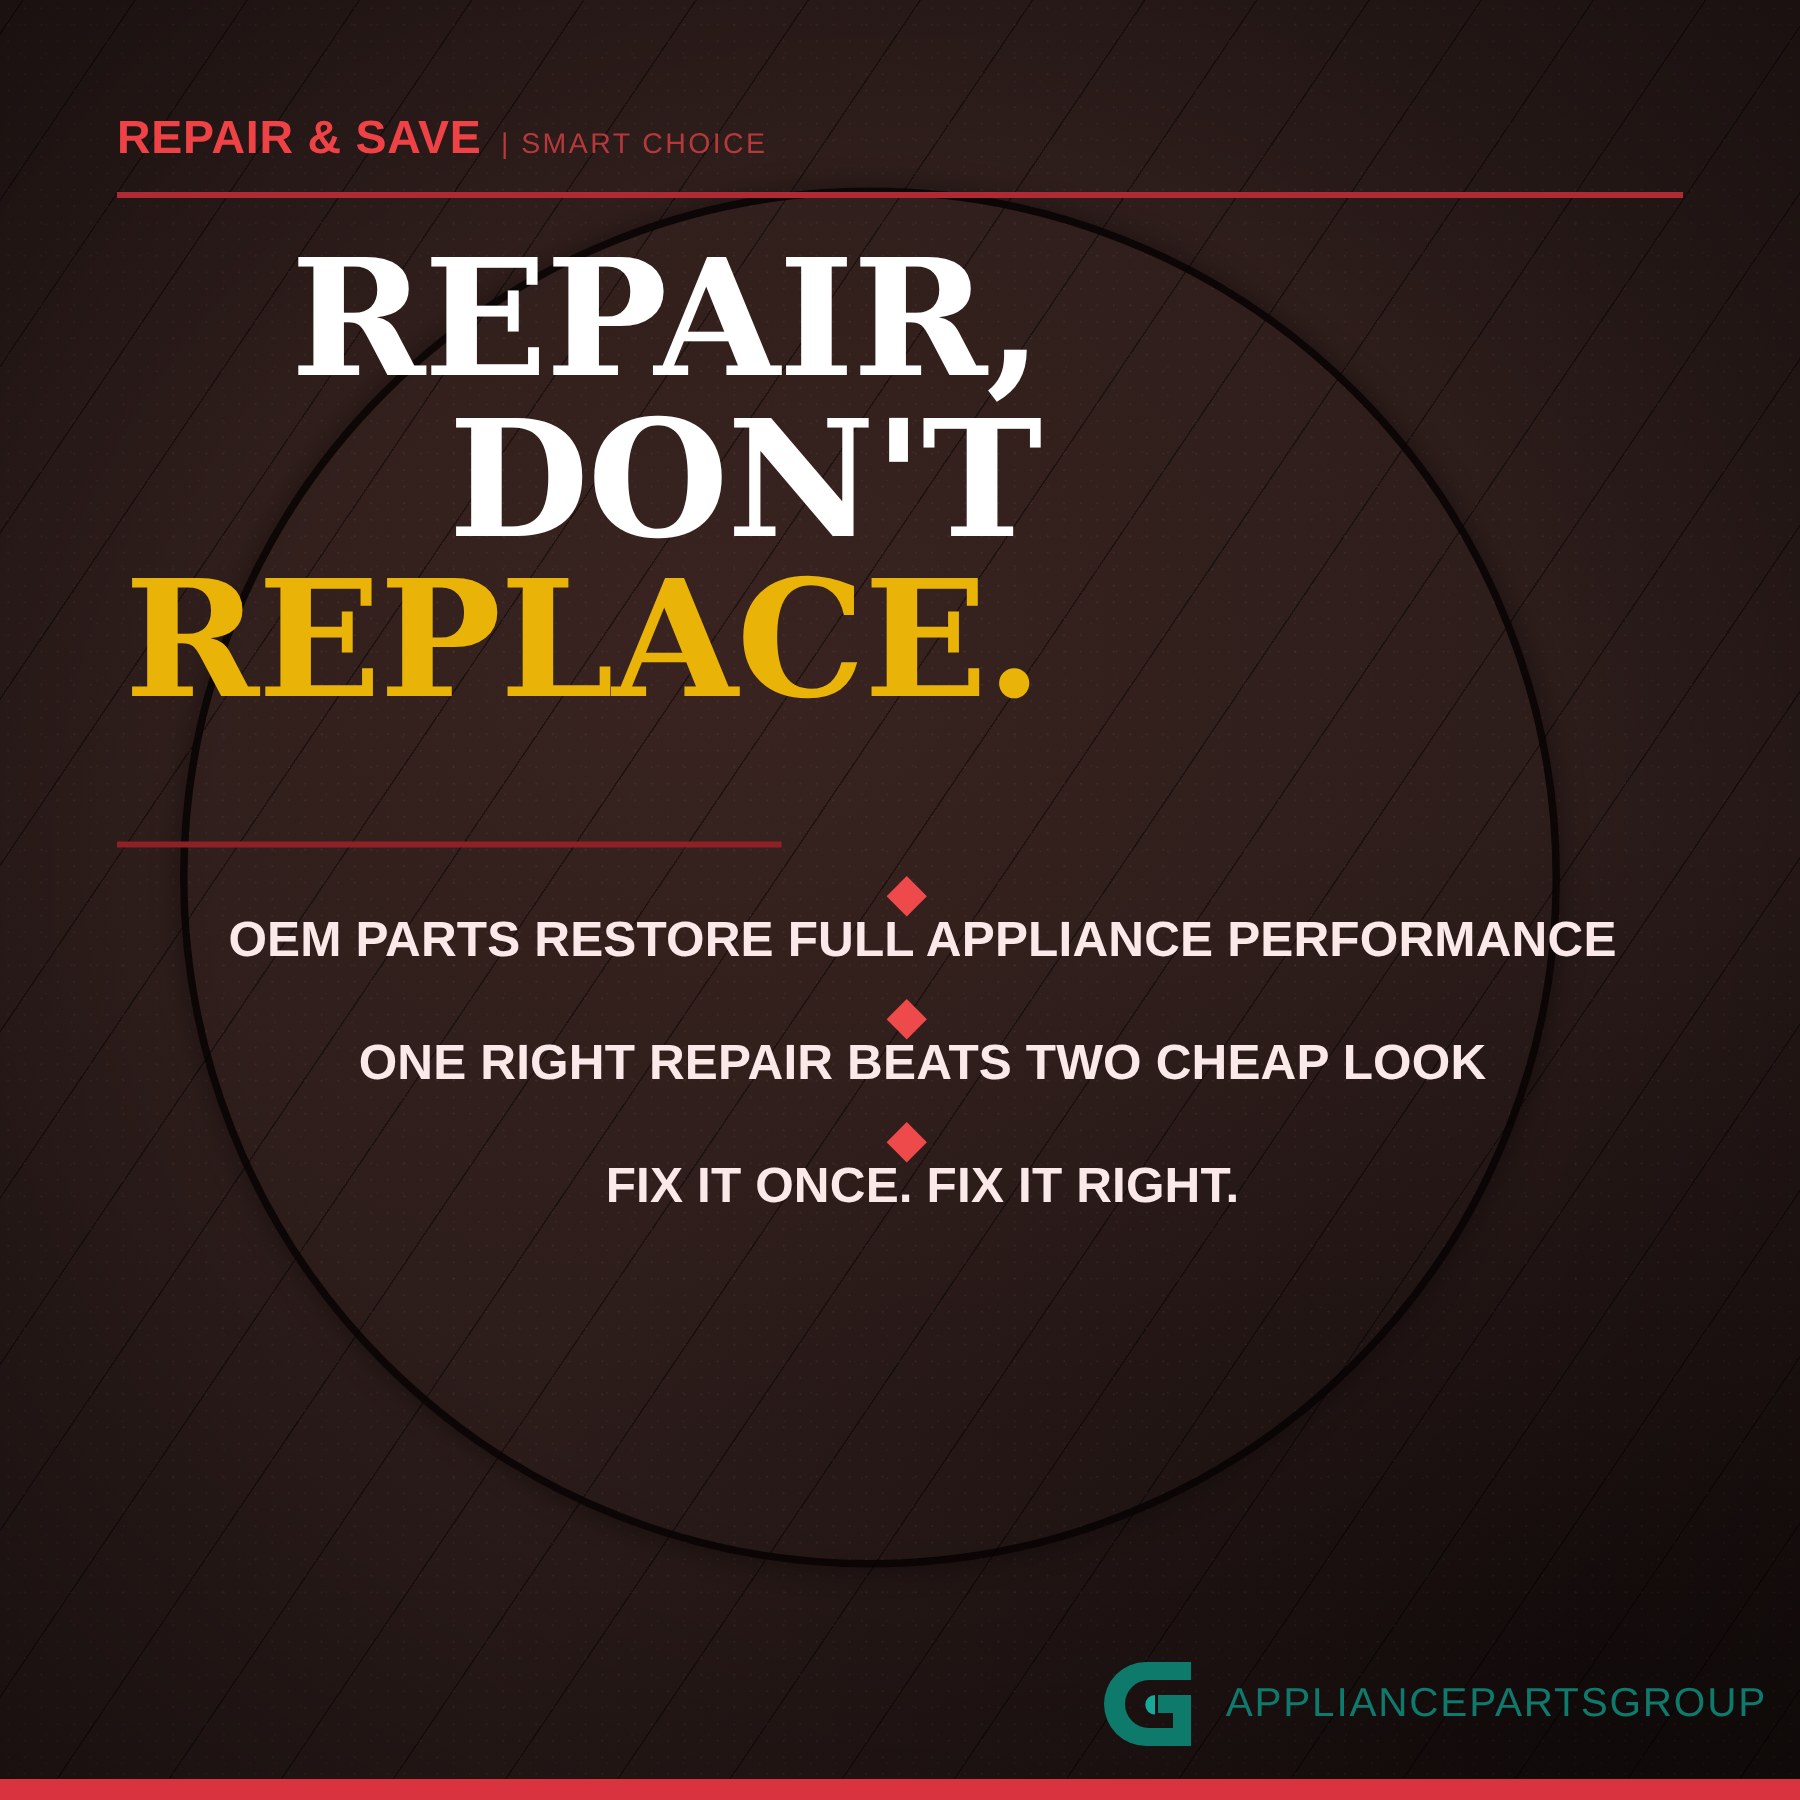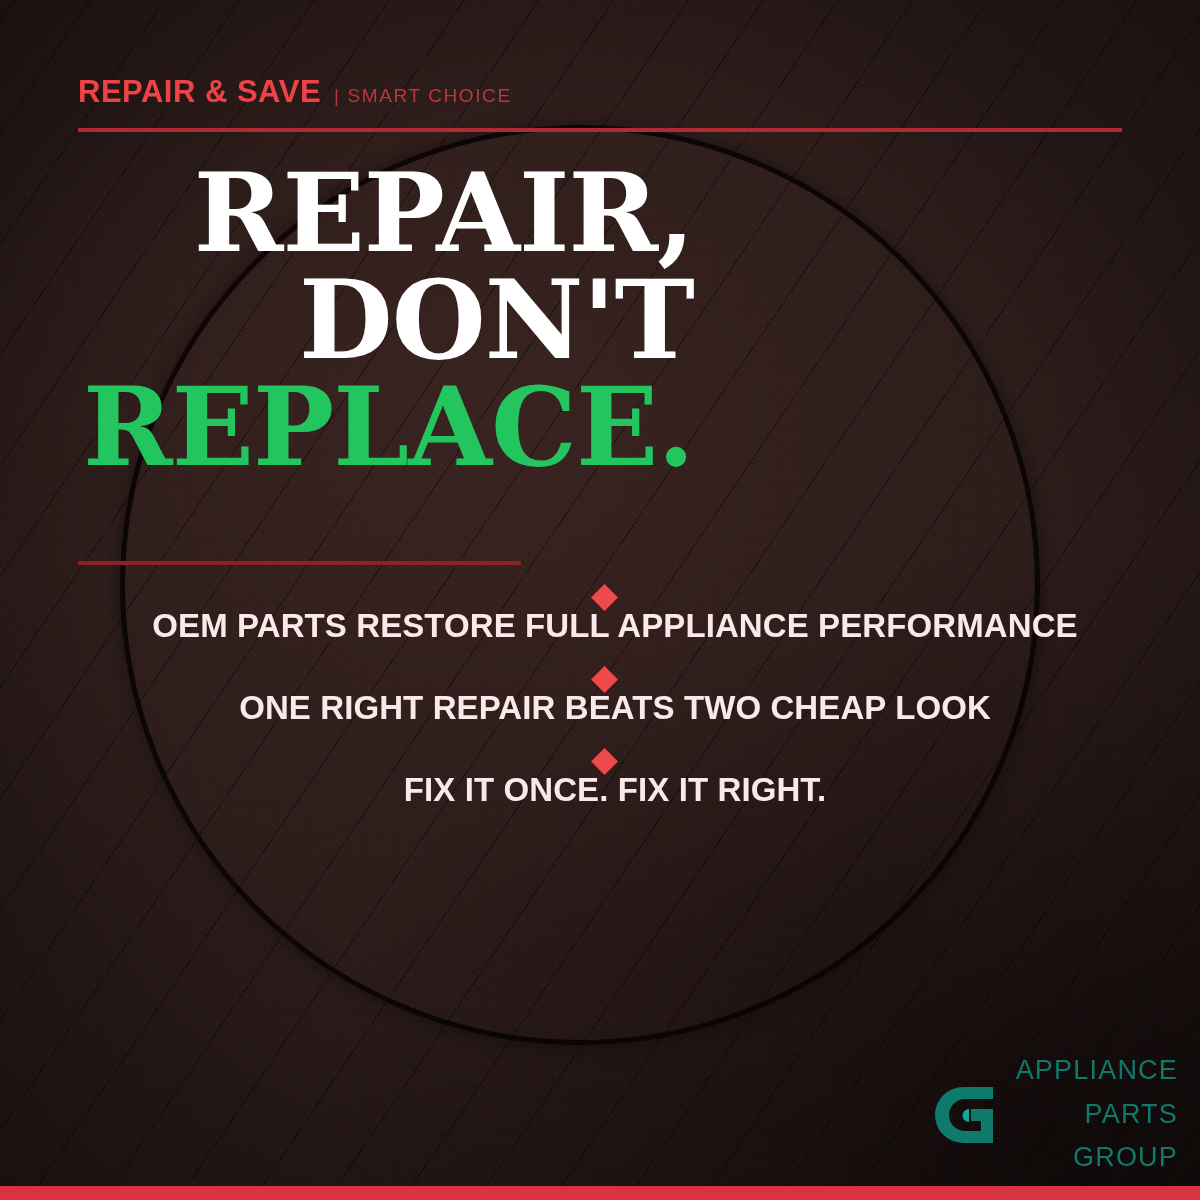--- a/index.html
+++ b/index.html
@@ -116,21 +116,21 @@
     left: 83px;
     top: 160px;
     font-family: "DejaVu Serif", "Liberation Serif", serif;
     font-weight: bold;
     font-size: 108px;
     line-height: 0.99;
     letter-spacing: -1px;
     color: #ffffff;
   }
   .headline-line { display: block; white-space: nowrap; }
-  .headline-accent { color: #22c55e; }
+  .headline-accent { color: #eab308; }
 
   .sub-rule {
     position: absolute;
     left: 78px;
     top: 561px;
     width: 443px;
     height: 4px;
     background: #8f2026;
   }
 
@@ -176,23 +176,22 @@
     align-items: center;
   }
   .logo-mark {
     width: 72px;
     height: 72px;
     flex: 0 0 auto;
     margin-right: 11px;
   }
   .logo-words {
     display: flex;
-    flex-direction: column;
+    flex-direction: row;
     justify-content: center;
-    gap: 16px;
   }
   .logo-word {
     font-family: "Liberation Sans", sans-serif;
     font-weight: normal;
     font-size: 27px;
     line-height: 1.02;
     letter-spacing: 1.2px;
     color: #0e7a6c;
   }
 

